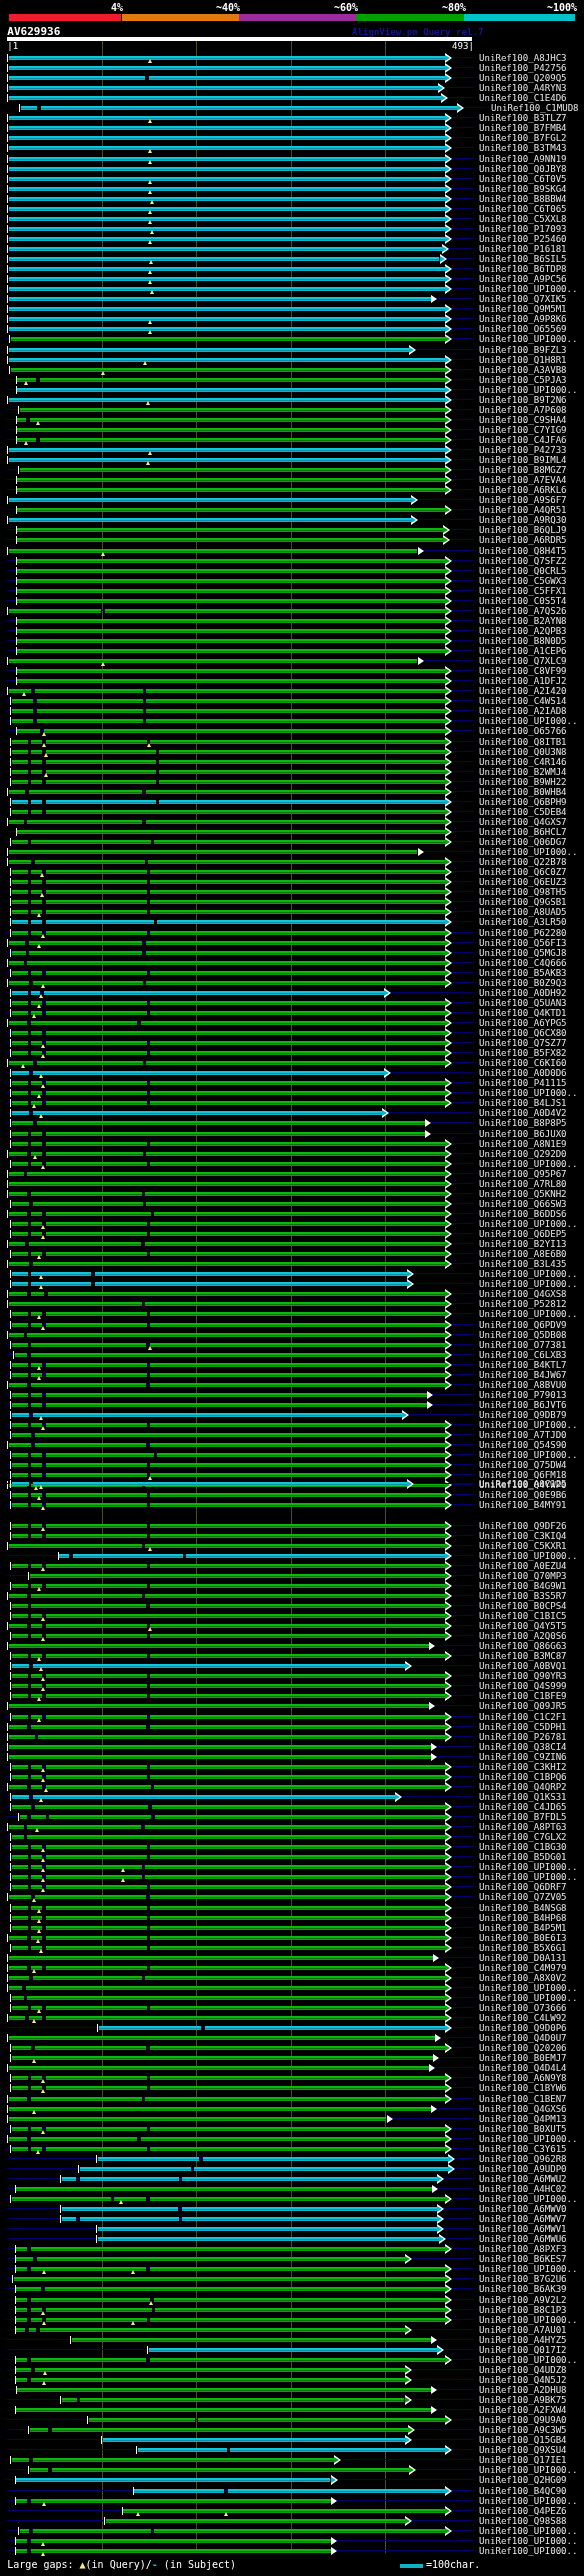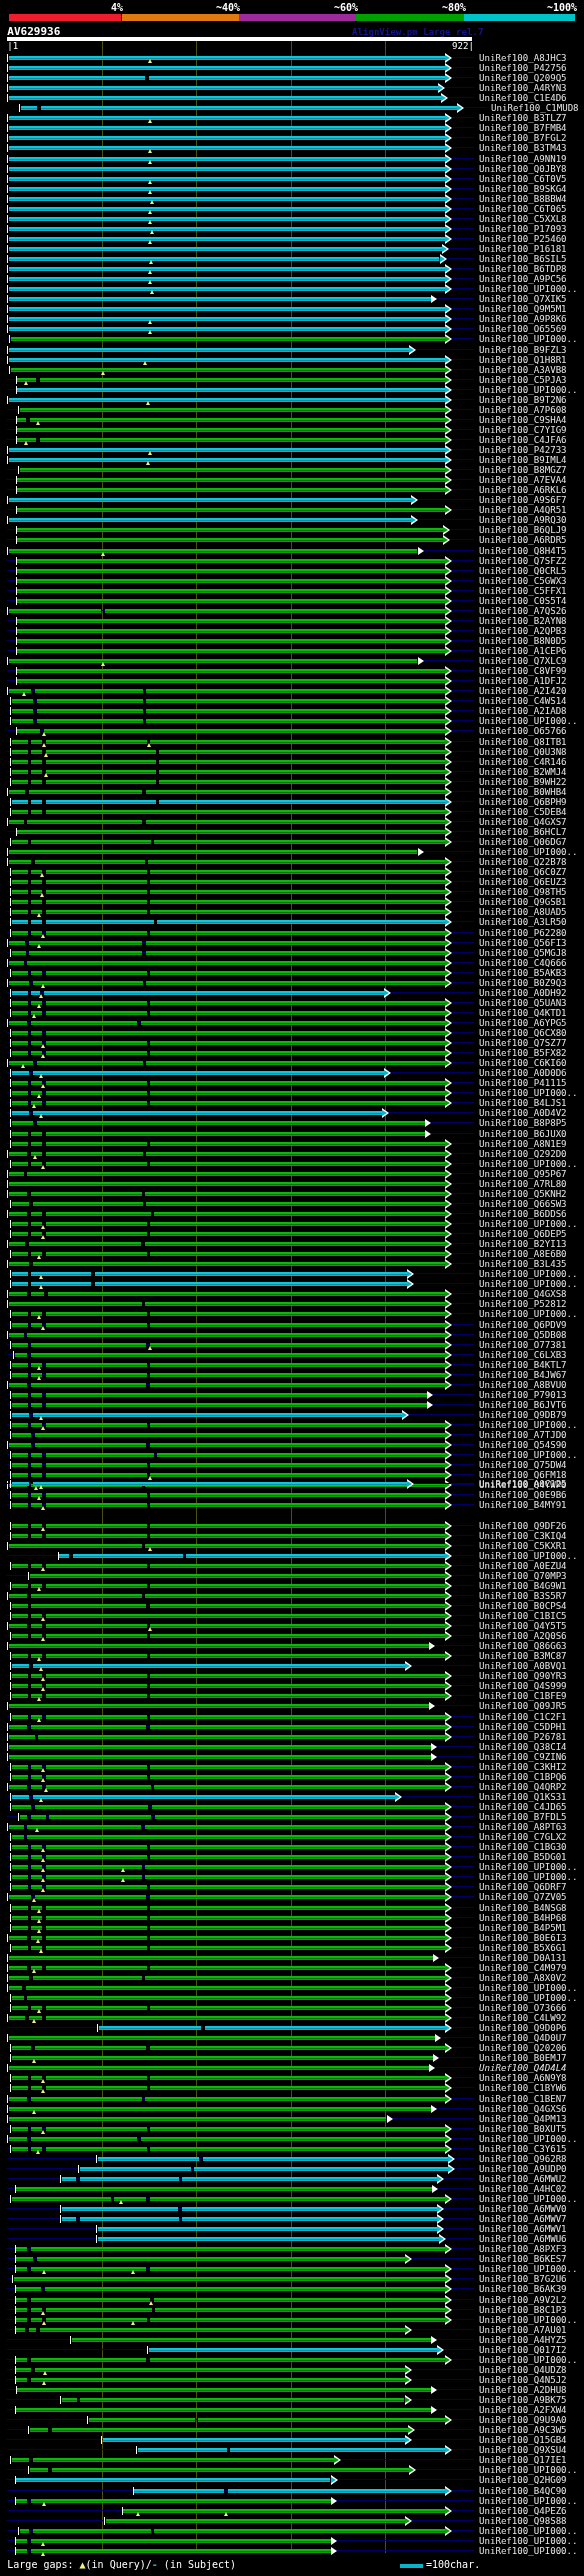--- a/index.html
+++ b/index.html
@@ -48,24 +48,24 @@
       <div class="pct" style="left: 513px;">~100%</div>
     </div>
   <div id="scalebar">
       <div class="abs" style="left: 9.1px; top: 13.7px; width: 112px; height: 7.3px; background: rgb(238, 28, 44);"></div>
       <div class="abs" style="left: 122px; top: 13.7px; width: 117px; height: 7.3px; background: rgb(224, 121, 15);"></div>
       <div class="abs" style="left: 239px; top: 13.7px; width: 118px; height: 7.3px; background: rgb(158, 43, 158);"></div>
       <div class="abs" style="left: 356px; top: 13.7px; width: 108px; height: 7.3px; background: rgb(0, 160, 0);"></div>
       <div class="abs" style="left: 464px; top: 13.7px; width: 111px; height: 7.3px; background: rgb(0, 195, 200);"></div>
     </div>
   <div id="title" class="abs">AV629936</div>
-  <div id="watermark" class="abs">AlignView.pm Large rel.7</div>
+  <div id="watermark" class="abs">AlignView.pm Query rel.7</div>
   <div id="rulerbar" class="abs"></div>
   <div id="ruler-left" class="abs">|1</div>
-  <div id="ruler-right" class="abs">922|</div>
+  <div id="ruler-right" class="abs">493|</div>
   <div id="grid">
       <div class="gridline" style="left: 102px;"></div>
       <div class="gridline" style="left: 196px;"></div>
       <div class="gridline" style="left: 291px;"></div>
       <div class="gridline" style="left: 385px;"></div>
     </div>
   <div id="rows">
       <div class="row" style="top: 53px;">
         <div class="baseline"></div>
         <div class="seg c" style="left: 9.1px; width: 436px;"></div>
@@ -2050,21 +2050,21 @@
         <div class="hitlabel">UniRef100_Q20206</div>
       </div>
       <div class="row" style="top: 2053px;">
         <div class="baseline"></div>
         <div class="seg g" style="left: 12px; width: 421px;"></div>
         <div class="tick" style="left: 10px;"></div>
         <div class="arrow-w" style="left: 433px;"></div>
         <div class="gaptri" style="left: 32px;"></div>
         <div class="hitlabel">UniRef100_B0EMJ7</div>
       </div>
-      <div class="row" style="top: 2063px; font-style: italic;">
+      <div class="row" style="top: 2063px;">
         <div class="baseline"></div>
         <div class="seg g" style="left: 9.1px; width: 420px;"></div>
         <div class="tick" style="left: 7.3px;"></div>
         <div class="arrow-w" style="left: 429px;"></div>
         <div class="hitlabel">UniRef100_Q4D4L4</div>
       </div>
       <div class="row" style="top: 2073px;">
         <div class="baseline"></div>
         <div class="seg g" style="left: 12px; width: 15.5px;"></div>
         <div class="seg g" style="left: 31px; width: 11px;"></div>

